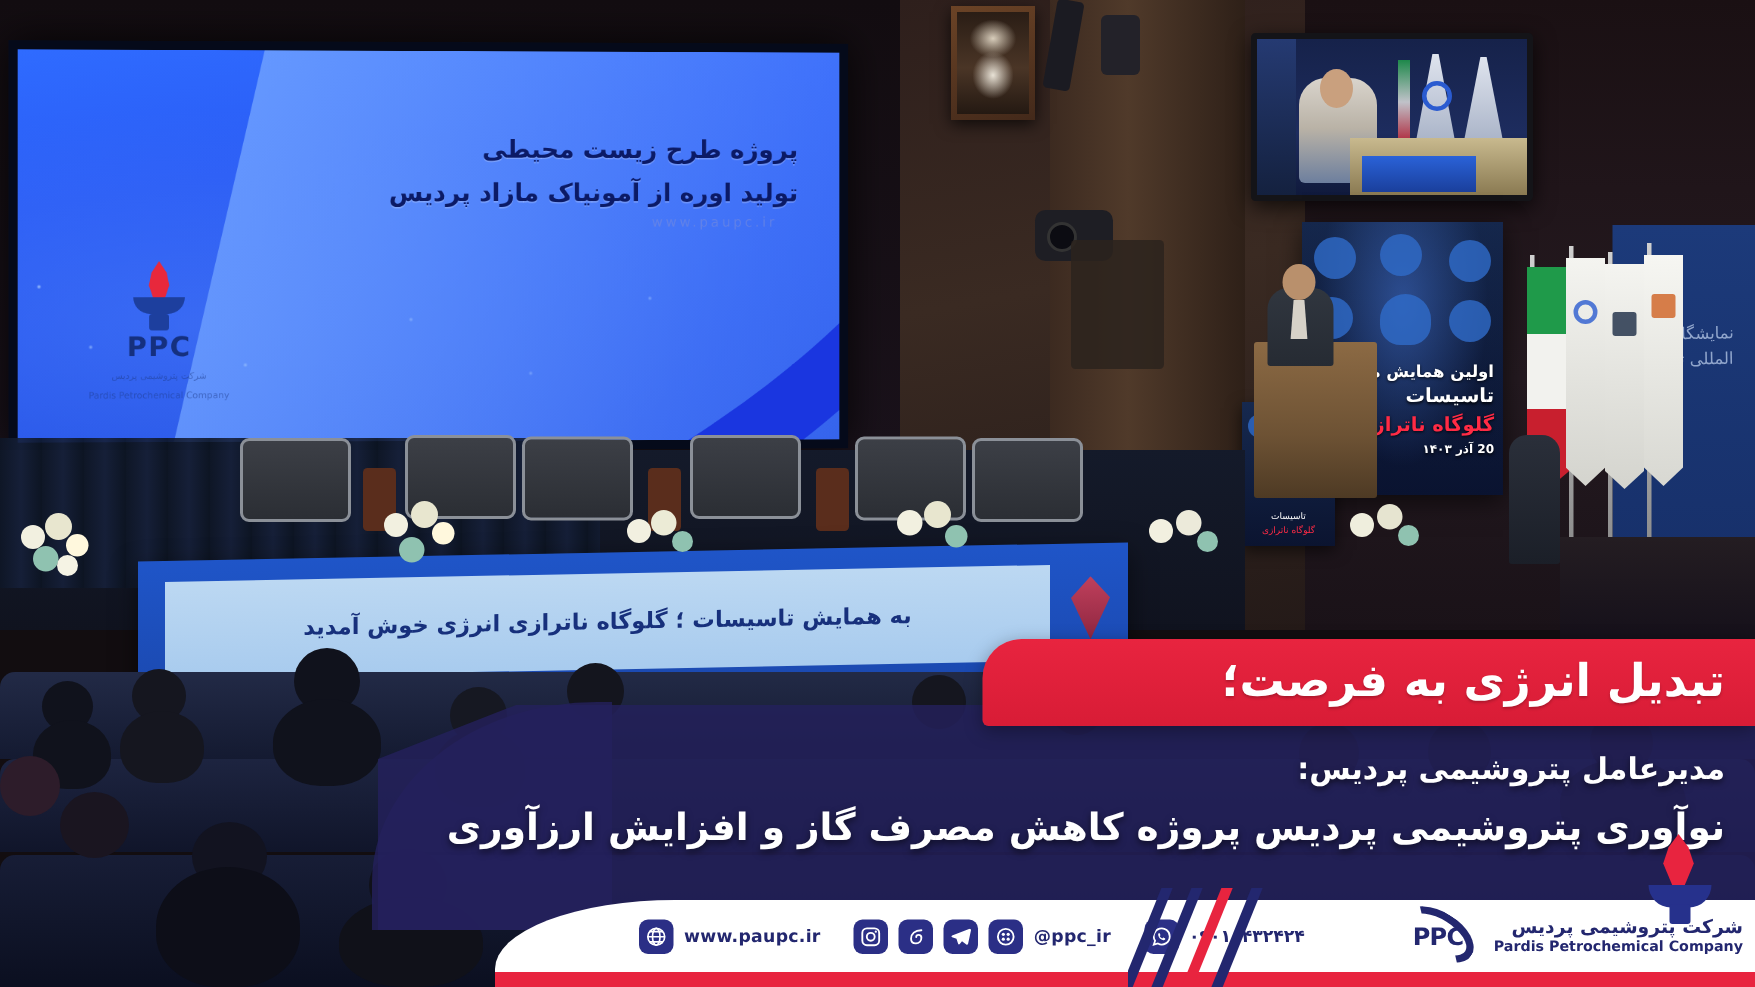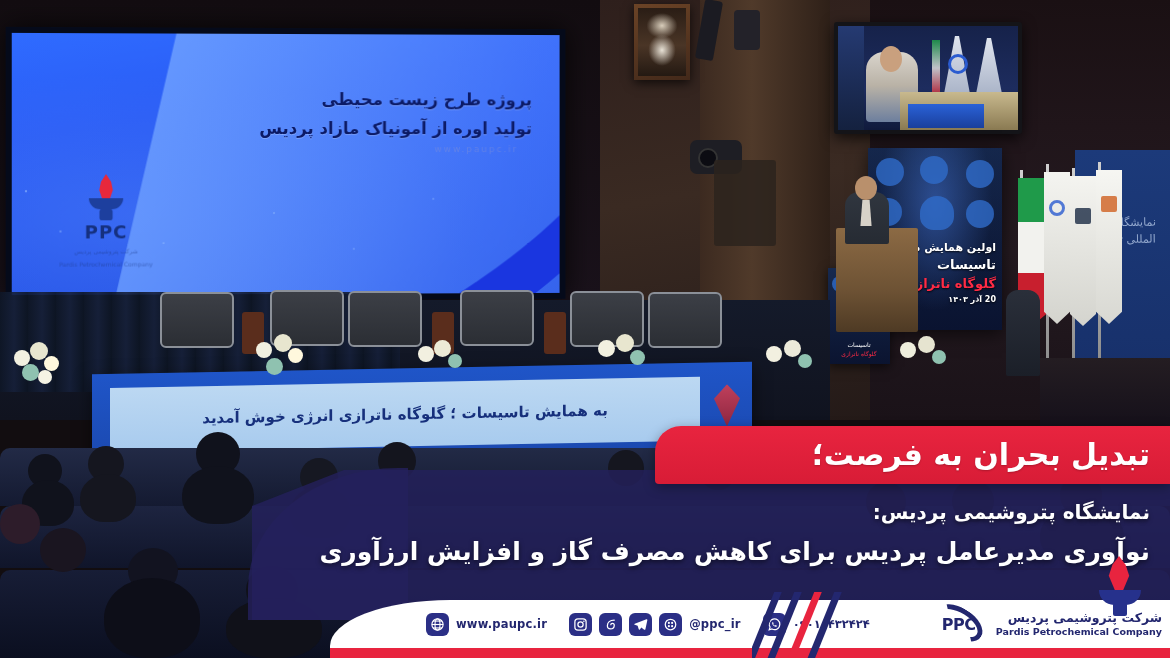--- a/index.html
+++ b/index.html
@@ -543,25 +543,25 @@
       <div class="person" style="left:1040px;top:86px;width:84px;height:58px;background:#13141c;"></div>
     </div>
 
     <div style="position:absolute;left:1040px;top:358px;width:130px;height:70px;background:linear-gradient(180deg,#241d22,#15101a);"></div>
   </div>
 
   <div class="overlay-curve"></div>
   <div class="overlay-panel"></div>
 
   <div class="red-banner">
-    <div class="red-banner-text">تبدیل بحران به فرصت؛</div>
+    <div class="red-banner-text">تبدیل انرژی به فرصت؛</div>
   </div>
 
-  <div class="head-line1">نمایشگاه پتروشیمی پردیس:</div>
-  <div class="head-line2">نوآوری مدیرعامل پردیس برای کاهش مصرف گاز و افزایش ارزآوری</div>
+  <div class="head-line1">مدیرعامل پتروشیمی پردیس:</div>
+  <div class="head-line2">نوآوری پتروشیمی پردیس پروژه کاهش مصرف گاز و افزایش ارزآوری</div>
 
   <div class="flame-badge">
     <div class="fb-flame"></div>
     <div class="fb-bowl"></div>
     <div class="fb-stem"></div>
   </div>
 
   <div class="stripes">
     <div class="stripe" style="left:10px;"></div>
     <div class="stripe" style="left:30px;"></div>

